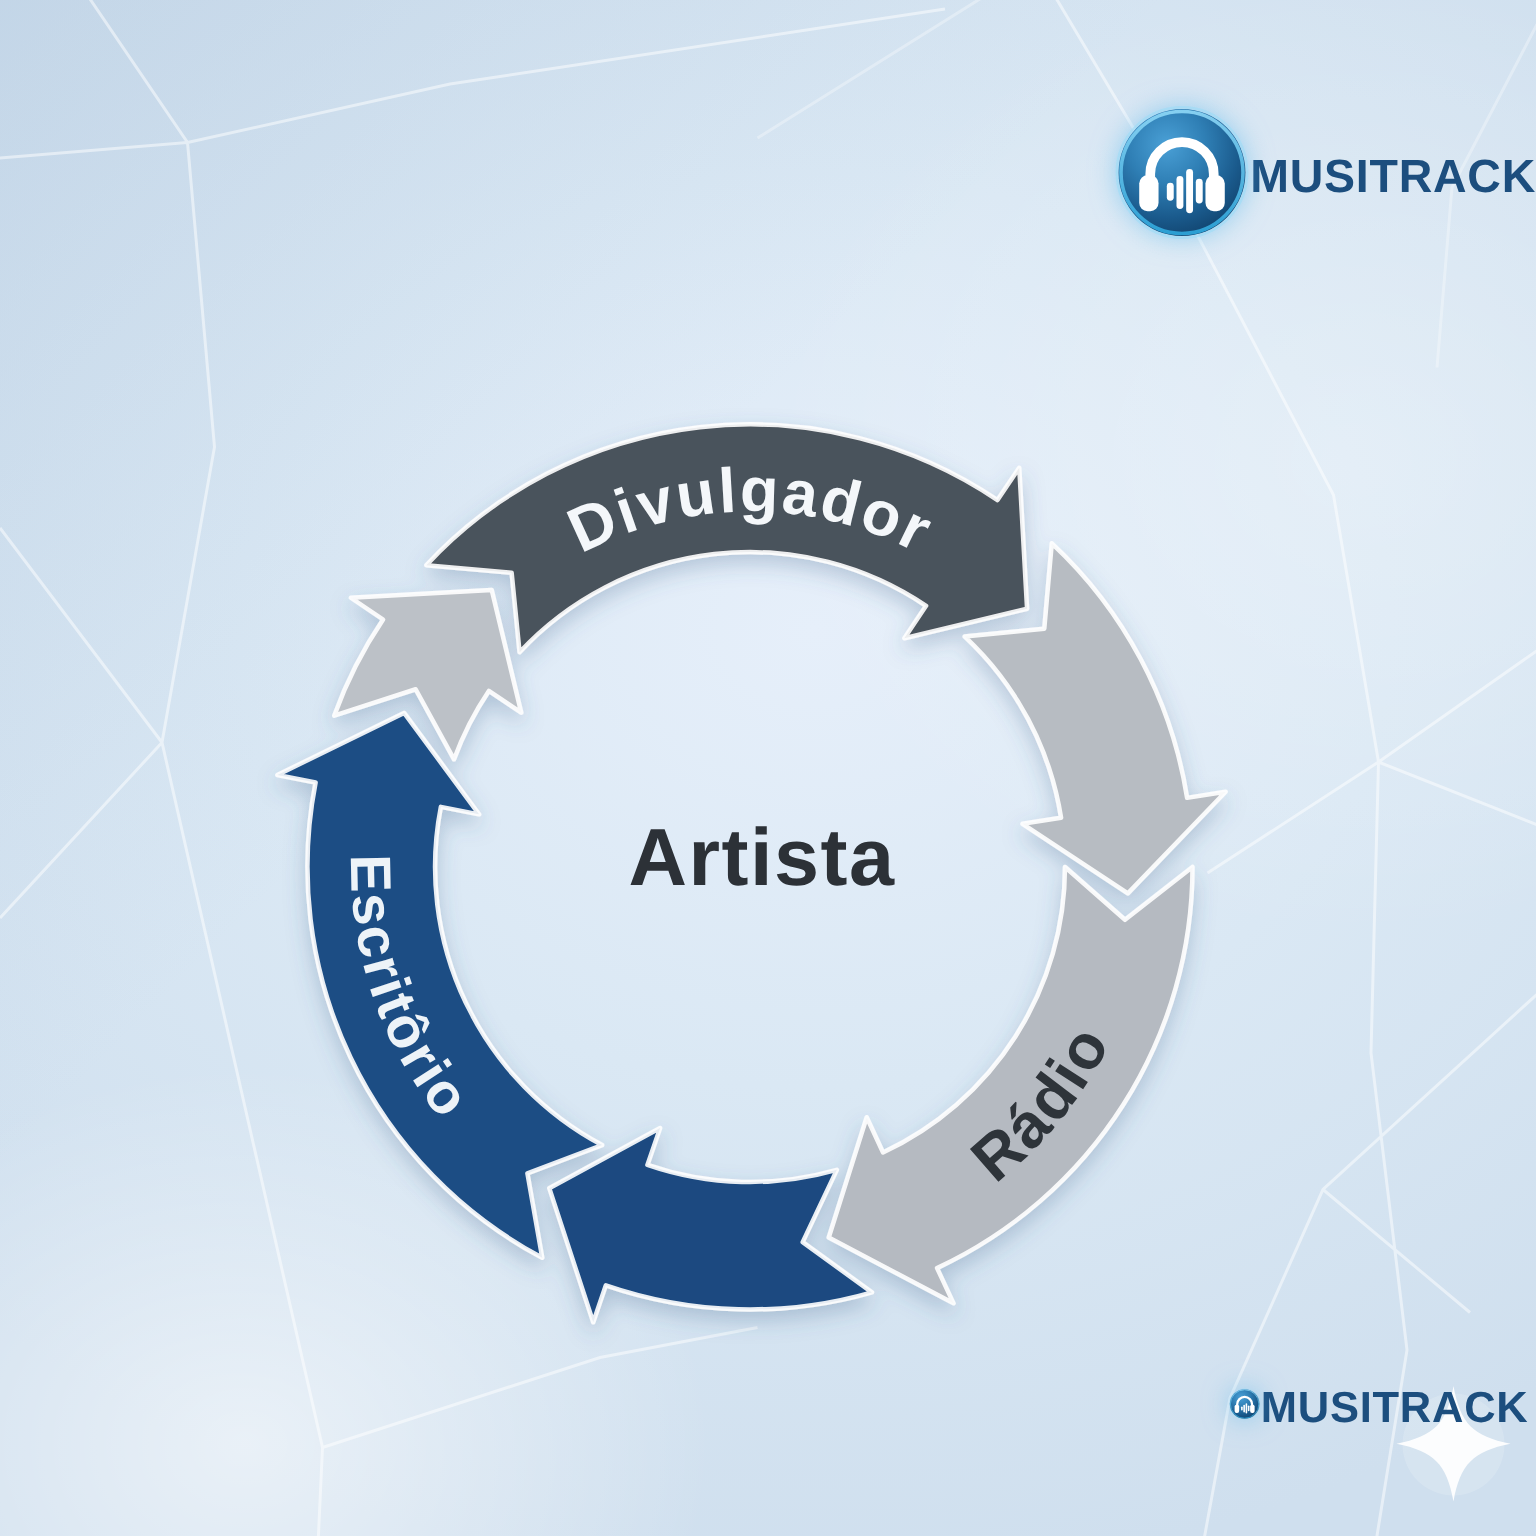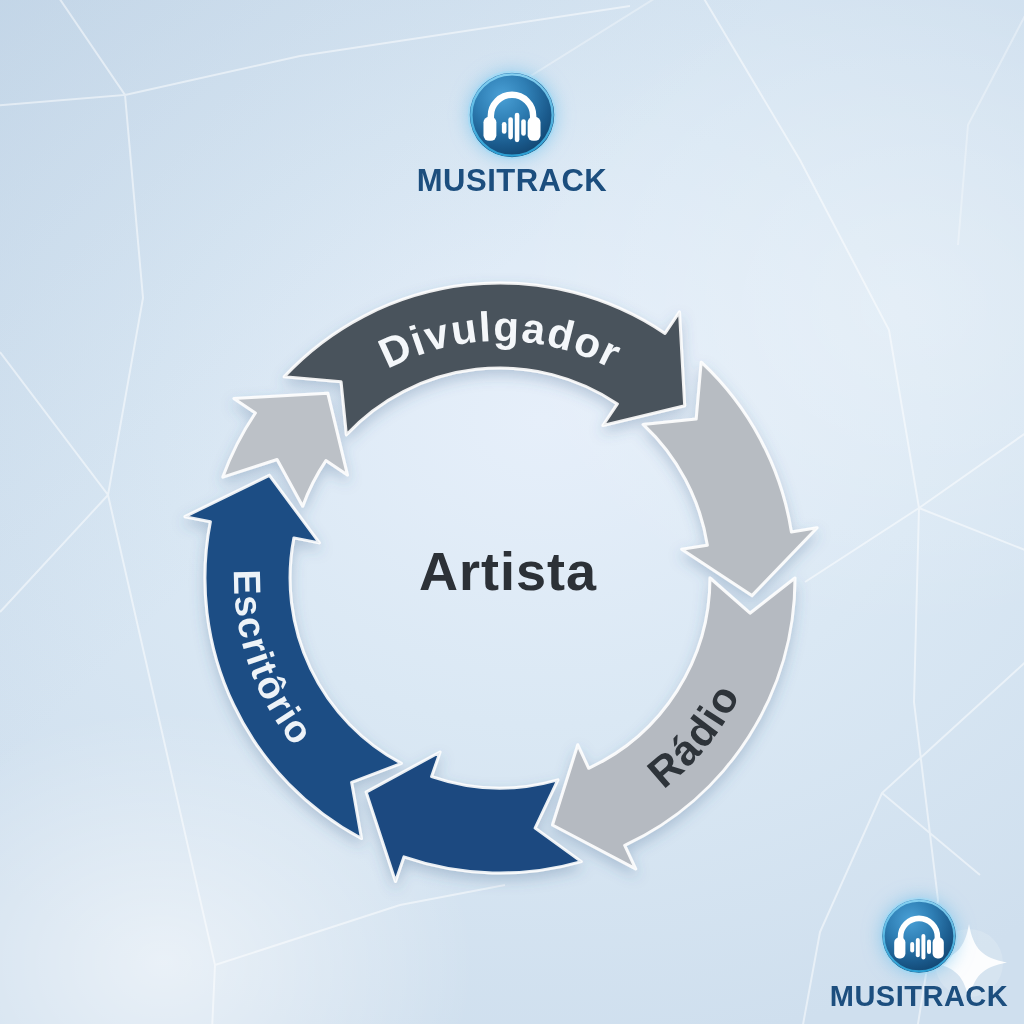--- a/index.html
+++ b/index.html
@@ -6,21 +6,21 @@
   .stage{
     position:relative;width:1024px;height:1024px;
     font-family:"Liberation Sans",sans-serif;
     background:
       radial-gradient(520px 420px at 16% 94%, rgba(255,255,255,.55) 0%, rgba(255,255,255,0) 60%),
       radial-gradient(640px 520px at 88% 30%, rgba(255,255,255,.28) 0%, rgba(255,255,255,0) 62%),
       linear-gradient(135deg, rgba(165,190,215,.30) 0%, rgba(165,190,215,0) 38%),
       radial-gradient(78% 62% at 53% 41%, #e6effa 0%, #dae8f4 48%, #cfdfee 100%);
   }
   .scene{position:absolute;left:0;top:0;width:1024px;height:1024px;}
-  .logo{position:absolute;display:flex;flex-direction:column;align-items:center;}
+  .logo{position:absolute;display:flex;flex-direction:row;align-items:center;justify-content:flex-end;}
   .logo-top{top:69px;left:0;width:100%;}
   .logo-bottom{top:896px;left:819px;width:200px;}
   .badge{filter:drop-shadow(0 0 9px rgba(80,180,235,.55));}
   .brand{font-weight:700;color:#1c4e7e;letter-spacing:.5px;line-height:1;}
   .brand-top{margin-top:4px;font-size:31px;}
   .brand-bottom{margin-top:6px;font-size:29px;}
   .arc-label{font-weight:700;letter-spacing:1.5px;}
   .center-label{font-weight:700;letter-spacing:1px;}
   .mesh{fill:none;stroke:#ffffff;stroke-width:2;opacity:.5;}
   .mesh-faint{fill:none;stroke:#ffffff;stroke-width:2;opacity:.32;}

